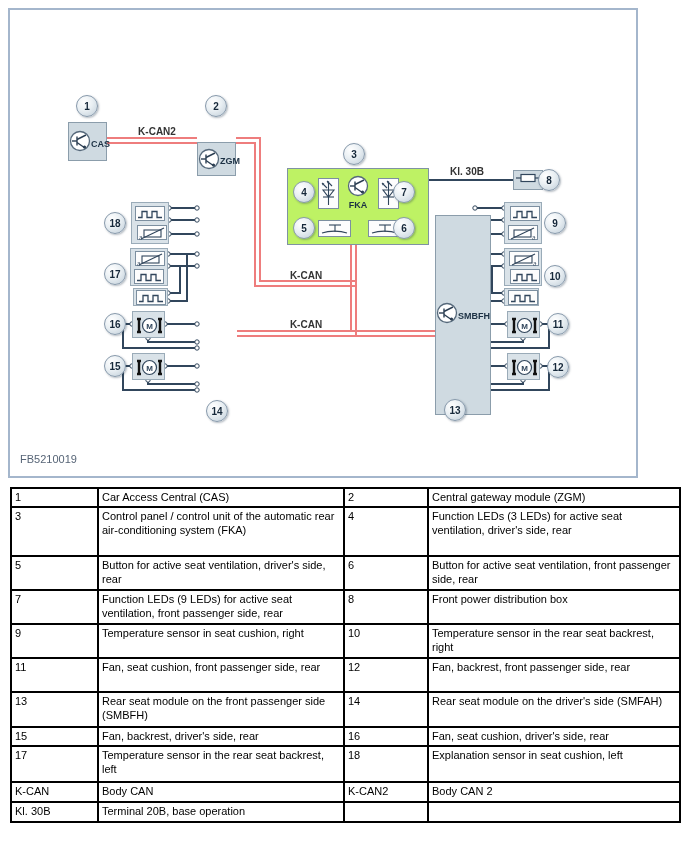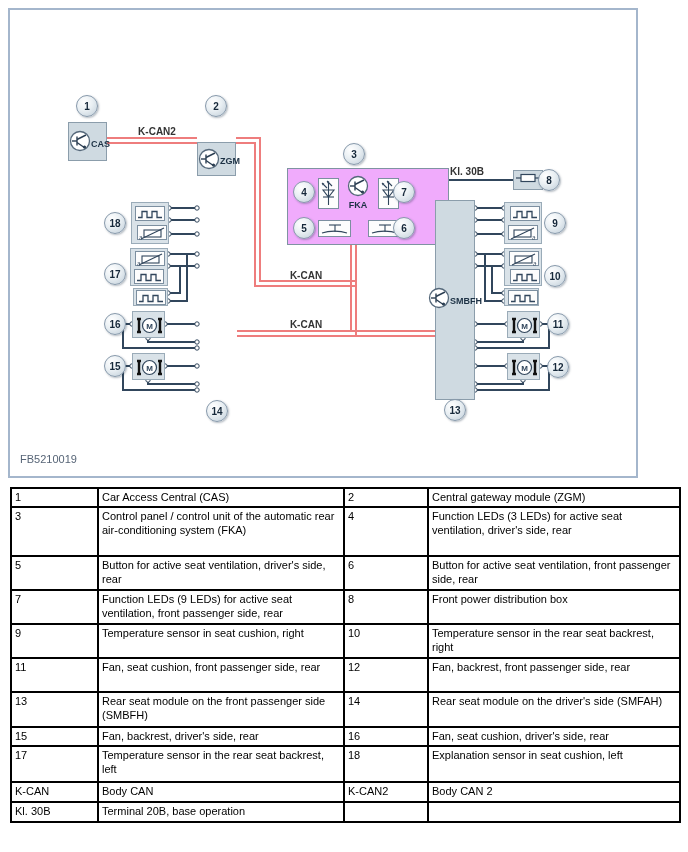--- a/index.html
+++ b/index.html
@@ -7,21 +7,21 @@
 
   
   .diagram-panel{position:absolute;left:8px;top:8px;width:626px;height:466px;border:2px solid #a4b6cc;background:#fff;}
   .wires{position:absolute;left:0;top:0;width:626px;height:466px;z-index:1;}
   .abs{position:absolute;}
 
   .mod{position:absolute;background:#cfdae1;border:1px solid #8b9dab;display:flex;flex-direction:row;align-items:center;justify-content:flex-start;padding-top:3px;box-sizing:border-box;z-index:2;}
   .mod.tall{justify-content:center;padding-top:0;}
   .mod-label{font-size:9px;font-weight:bold;color:#1c3144;margin-top:1px;letter-spacing:0;}
 
-  .fka-panel{position:absolute;left:277px;top:158px;width:140px;height:75px;background:#f0abfc;border:1px solid #7f93a2;z-index:2;padding-left:20px;}
+  .fka-panel{position:absolute;left:277px;top:158px;width:140px;height:75px;background:#bef264;border:1px solid #7f93a2;z-index:2;}
   .fka-label{position:absolute;left:48px;top:31px;width:44px;text-align:center;font-size:9px;font-weight:bold;color:#1c3144;}
 
   .sensor-box{position:absolute;background:#d9e2e8;border:1px solid #9aabb8;z-index:2;box-sizing:border-box;}
   .ic{position:absolute;background:#fdfdfd;border:1px solid #7c8fa0;box-sizing:border-box;}
 
   .badge{position:absolute;width:22px;height:22px;border-radius:50%;
     background:radial-gradient(circle at 35% 30%, #ffffff 0%, #e9eff3 45%, #bfcdd8 100%);
     border:1px solid #8799ab;box-shadow:1px 1px 2px rgba(40,60,80,.35);
     display:flex;align-items:center;justify-content:center;
     font-size:10px;font-weight:bold;color:#16283a;z-index:4;box-sizing:border-box;}
@@ -242,21 +242,21 @@
     <div class="mod" style="left:503px;top:160px;width:30px;height:20px;justify-content:center;padding-top:0;">
       <span>
         <svg width="26" height="14" viewBox="0 0 26 14">
             <path d="M1,7 H25" stroke="#31465c" stroke-width="1.2"></path>
             <rect x="6" y="3.5" width="14" height="7" fill="#fff" stroke="#31465c" stroke-width="1.2"></rect>
           </svg>
       </span>
     </div>
 
 
-    <div class="mod tall" style="left:425px;top:190px;width:40px;height:200px;">
+    <div class="mod tall" style="left:425px;top:205px;width:56px;height:200px;">
       <span>
         <svg width="22" height="22" viewBox="0 0 22 22">
             <circle cx="11" cy="11" r="9.5" fill="#fff" stroke="#55687a" stroke-width="1.3"></circle>
             <g stroke="#2b3e52" stroke-width="1.4" fill="none">
               <path d="M3,11 H8"></path>
               <path d="M8,6.5 V15.5"></path>
               <path d="M8,9.5 L17,5"></path>
               <path d="M8,12.5 L16,18"></path>
             </g>
             <circle cx="15.5" cy="17" r="1.6" fill="#2b3e52"></circle>

